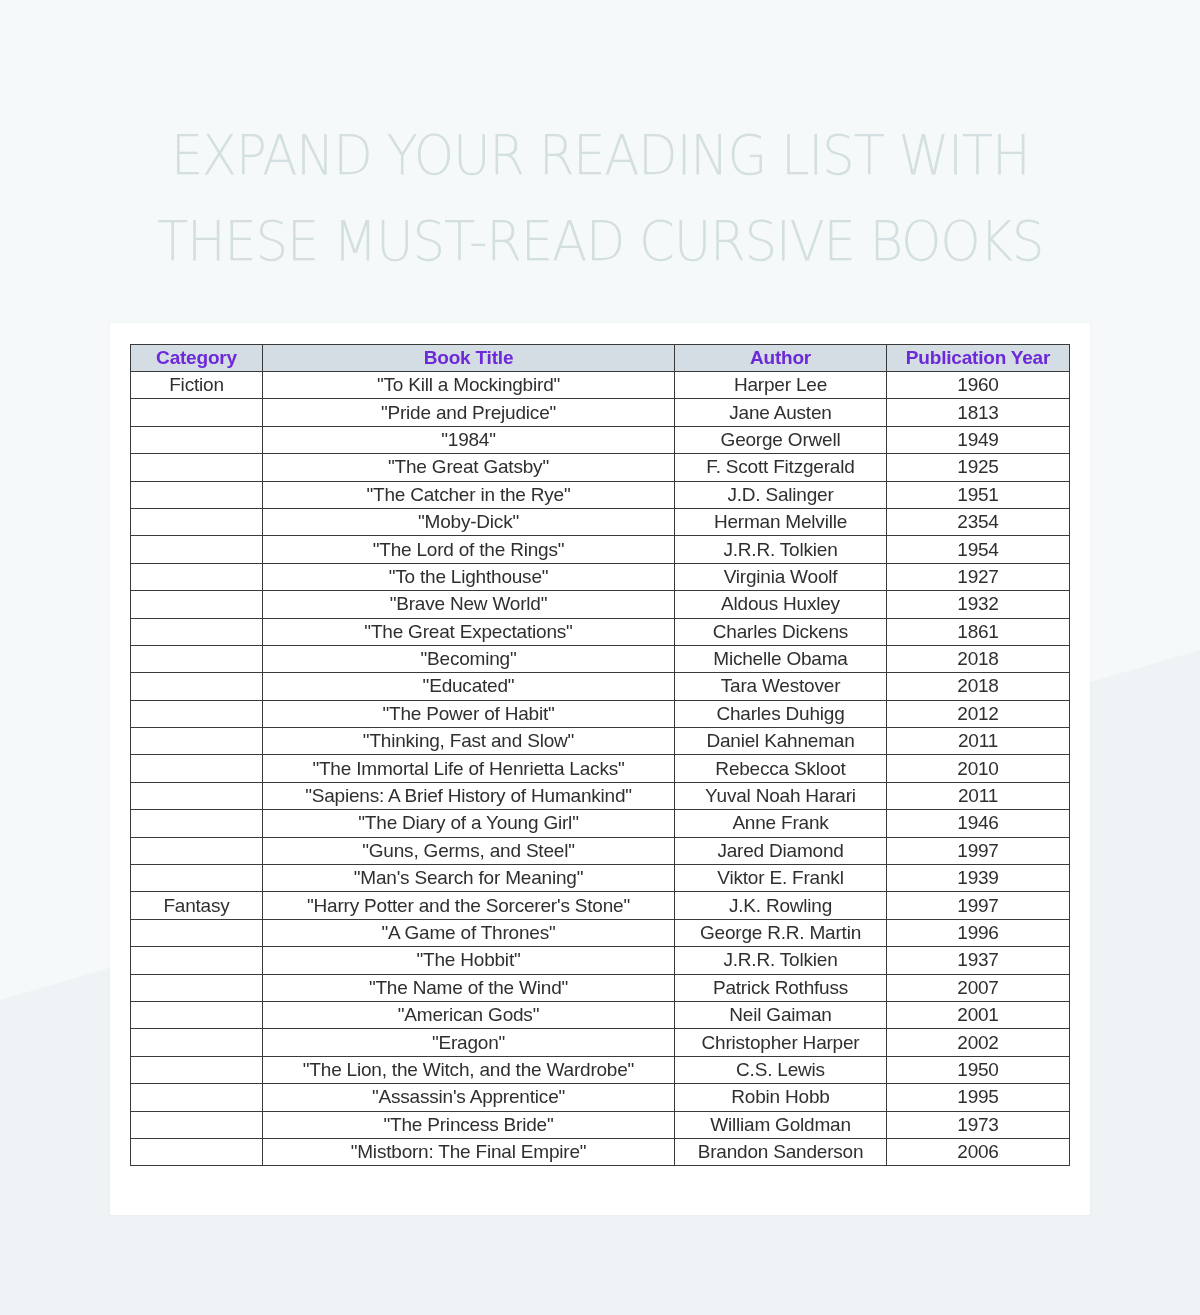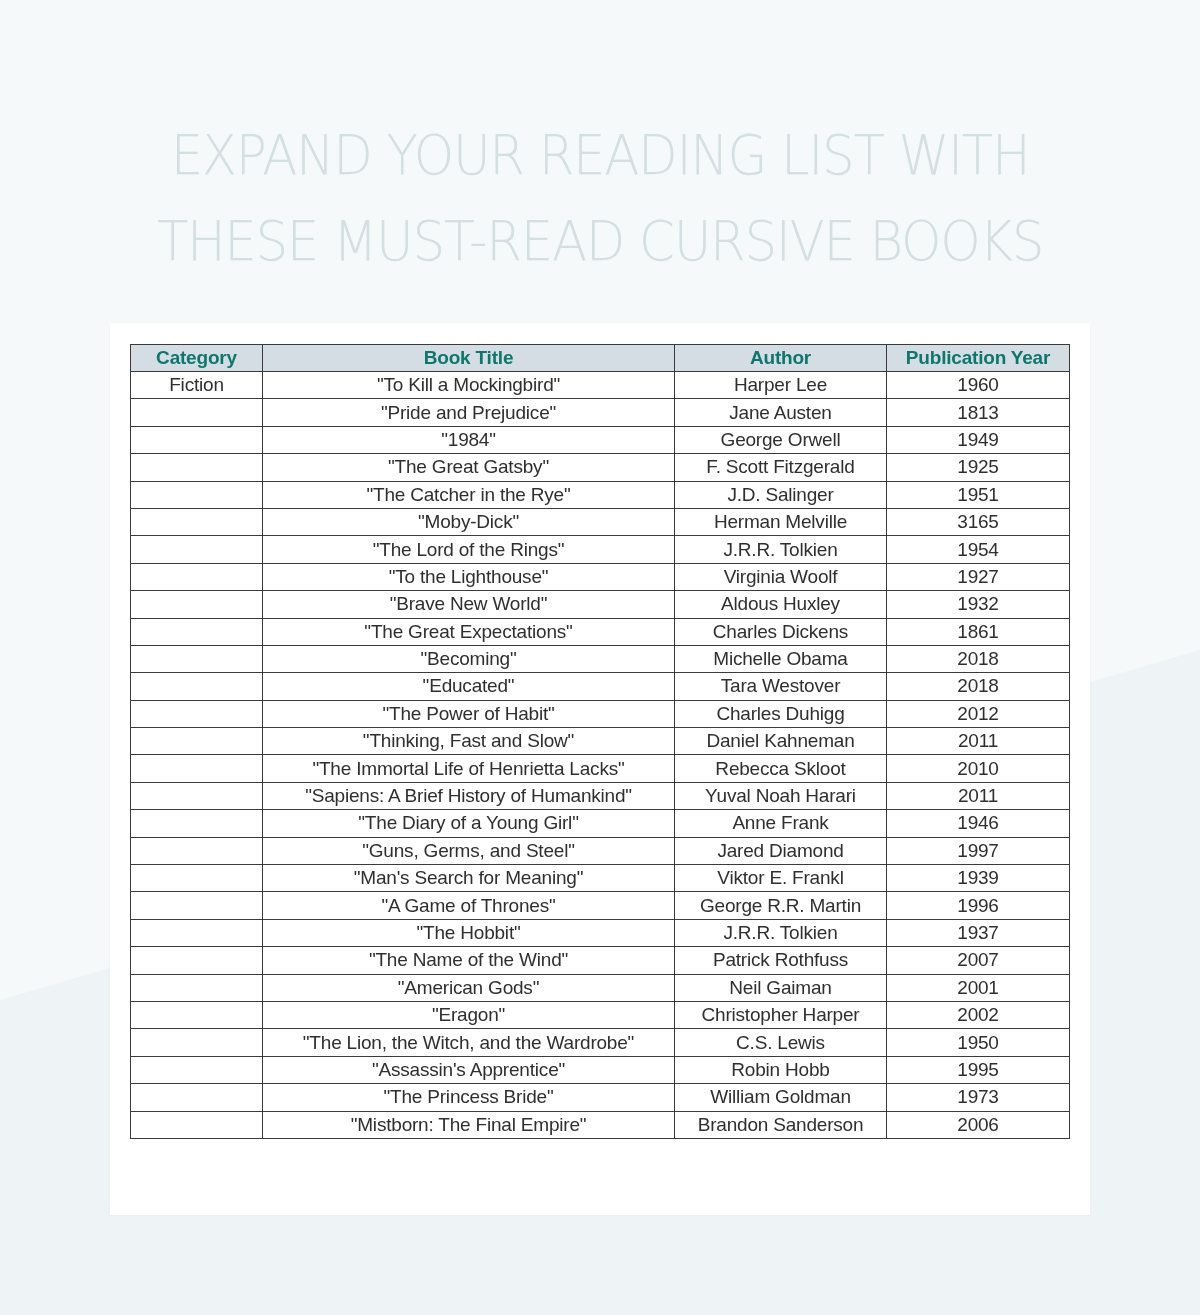--- a/index.html
+++ b/index.html
@@ -58,21 +58,21 @@
     font-size: 19px;
     color: #2f2f2f;
     white-space: nowrap;
     overflow: hidden;
     padding: 0 2px;
     letter-spacing: -0.2px;
   }
   th {
     background: #d3dde3;
     font-weight: bold;
-    color: #0f766e;
+    color: #6d28d9;
     height: 27px;
   }
 </style>
 </head>
 <body>
 
 <div class="bg-shape"></div>
 
 <h1 class="title">
   <span class="line">EXPAND YOUR READING LIST WITH</span>
@@ -123,21 +123,21 @@
         <tr>
           <td></td>
           <td>"The Catcher in the Rye"</td>
           <td>J.D. Salinger</td>
           <td>1951</td>
         </tr>
         <tr>
           <td></td>
           <td>"Moby-Dick"</td>
           <td>Herman Melville</td>
-          <td>3165</td>
+          <td>2354</td>
         </tr>
         <tr>
           <td></td>
           <td>"The Lord of the Rings"</td>
           <td>J.R.R. Tolkien</td>
           <td>1954</td>
         </tr>
         <tr>
           <td></td>
           <td>"To the Lighthouse"</td>
@@ -204,20 +204,26 @@
           <td>Jared Diamond</td>
           <td>1997</td>
         </tr>
         <tr>
           <td></td>
           <td>"Man's Search for Meaning"</td>
           <td>Viktor E. Frankl</td>
           <td>1939</td>
         </tr>
         <tr>
+          <td>Fantasy</td>
+          <td>"Harry Potter and the Sorcerer's Stone"</td>
+          <td>J.K. Rowling</td>
+          <td>1997</td>
+        </tr>
+        <tr>
           <td></td>
           <td>"A Game of Thrones"</td>
           <td>George R.R. Martin</td>
           <td>1996</td>
         </tr>
         <tr>
           <td></td>
           <td>"The Hobbit"</td>
           <td>J.R.R. Tolkien</td>
           <td>1937</td>

